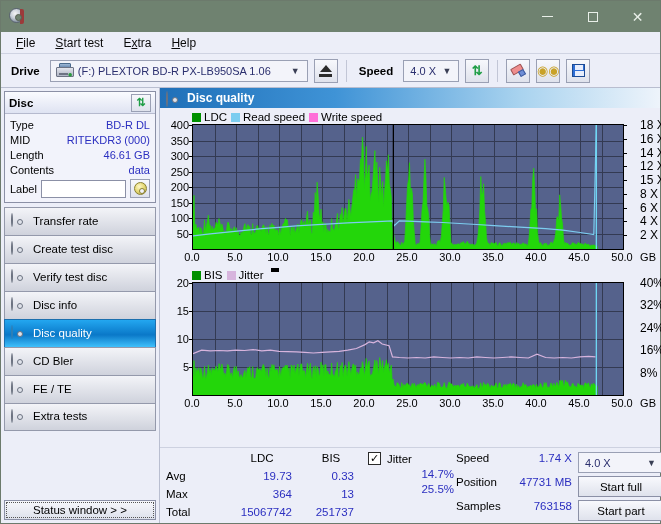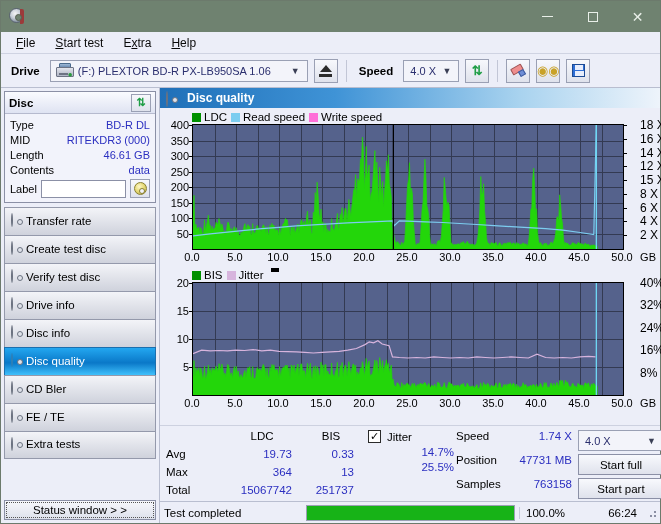--- a/index.html
+++ b/index.html
@@ -114,21 +114,21 @@
   .label-btn{ width:20px;height:19px;border:1px solid #9aa0b4;
     background:linear-gradient(#f7f8fc,#dfe2ec); display:flex;align-items:center;justify-content:center; }
   .mini-disc{ width:13px;height:13px;border-radius:50%;
     background:radial-gradient(circle at 38% 33%, #fdf6c8 0%, #e8dc7a 45%, #b9ad45 100%);
     border:1px solid #8a8030; position:relative; }
   .mini-disc:after{ content:''; position:absolute;left:4.5px;top:4.5px;width:4px;height:4px;
     border-radius:50%;background:#f2f3fb;border:1px solid #8a8030; }
 
   .navlist{ margin-top:4px; display:flex; flex-direction:column; }
   .navitem{
-    height:28px; display:flex; align-items:center; gap:0; padding-left:6px;
+    height:28px; display:flex; align-items:center; gap:7px; padding-left:6px;
     background:linear-gradient(#f3f4f8,#cfd2dc);
     border:1px solid #9499ab; border-bottom:none; font-size:11.5px;
   }
   .navitem:last-child{ border-bottom:1px solid #9499ab; }
   .navitem.active{
     background:linear-gradient(#23a7f0,#0a78c8 55%,#3fc0fb);
     color:#fff; border-color:#1b6fae;
   }
   .nav-ic{ width:15px;height:15px;flex:0 0 15px; position:relative; }
   .nav-disc{
@@ -336,24 +336,20 @@
           <span class="nav-ic"><span class="nav-disc"></span></span>
           <span class="nav-lbl">Transfer rate</span>
         </div>
         <div class="navitem">
           <span class="nav-ic"><span class="nav-disc"></span></span>
           <span class="nav-lbl">Create test disc</span>
         </div>
         <div class="navitem">
           <span class="nav-ic"><span class="nav-disc"></span></span>
           <span class="nav-lbl">Verify test disc</span>
-        </div>
-        <div class="navitem">
-          <span class="nav-ic"><span class="nav-disc"></span></span>
-          <span class="nav-lbl">Drive info</span>
         </div>
         <div class="navitem">
           <span class="nav-ic"><span class="nav-disc"></span></span>
           <span class="nav-lbl">Disc info</span>
         </div>
         <div class="navitem active">
           <span class="nav-ic"><span class="nav-disc"></span></span>
           <span class="nav-lbl">Disc quality</span>
         </div>
         <div class="navitem">
@@ -604,24 +600,15 @@
         <div class="btn-col">
           <div class="combo speed-combo2" style="height:21px;width:86px;">
             <span>4.0 X</span>
             <span class="chev">▼</span>
           </div>
           <div class="btn">Start full</div>
           <div class="btn">Start part</div>
         </div>
       </div>
 
-      <div class="statusbar">
-        <div class="sb-text">Test completed</div>
-        <div class="sb-prog">
-          <div class="fill" id="pfill" style="width: 100%;"></div>
-        </div>
-        <div class="sb-pct">100.0%</div>
-        <div class="sb-time">66:24</div>
-        <div class="grip"></div>
-      </div>
     </div>
   </div>
 </div>
 
 </body></html>

